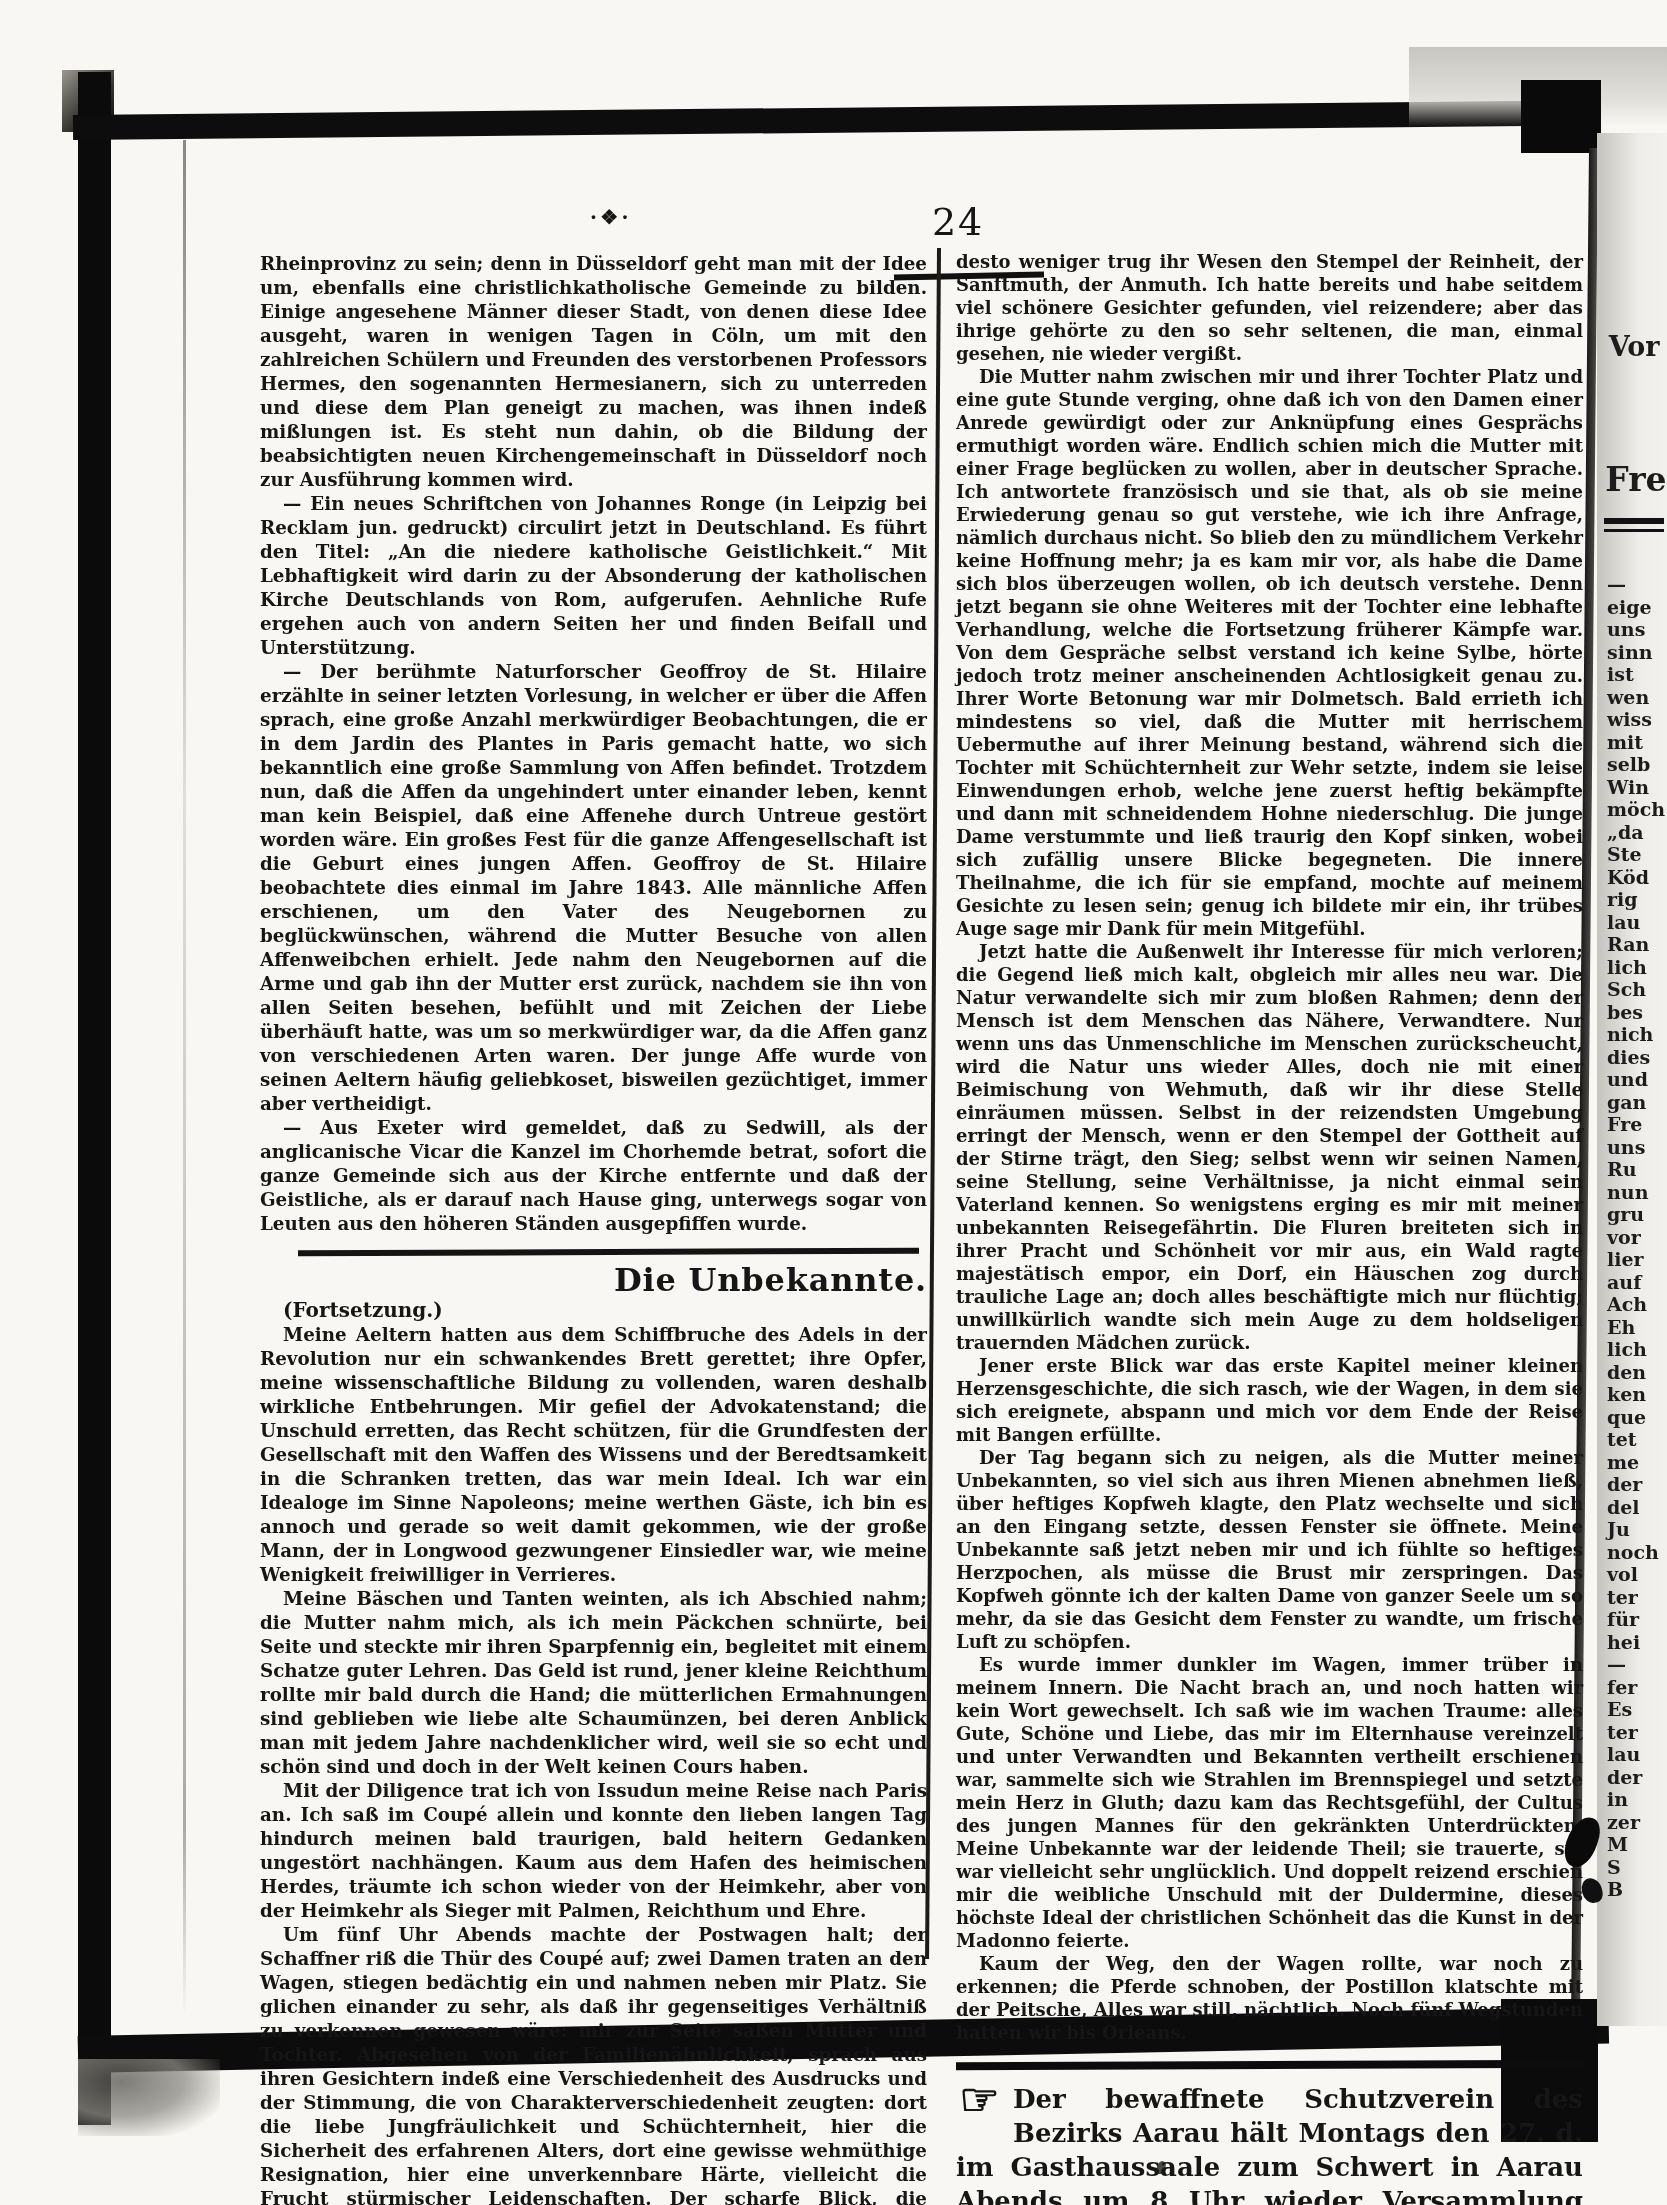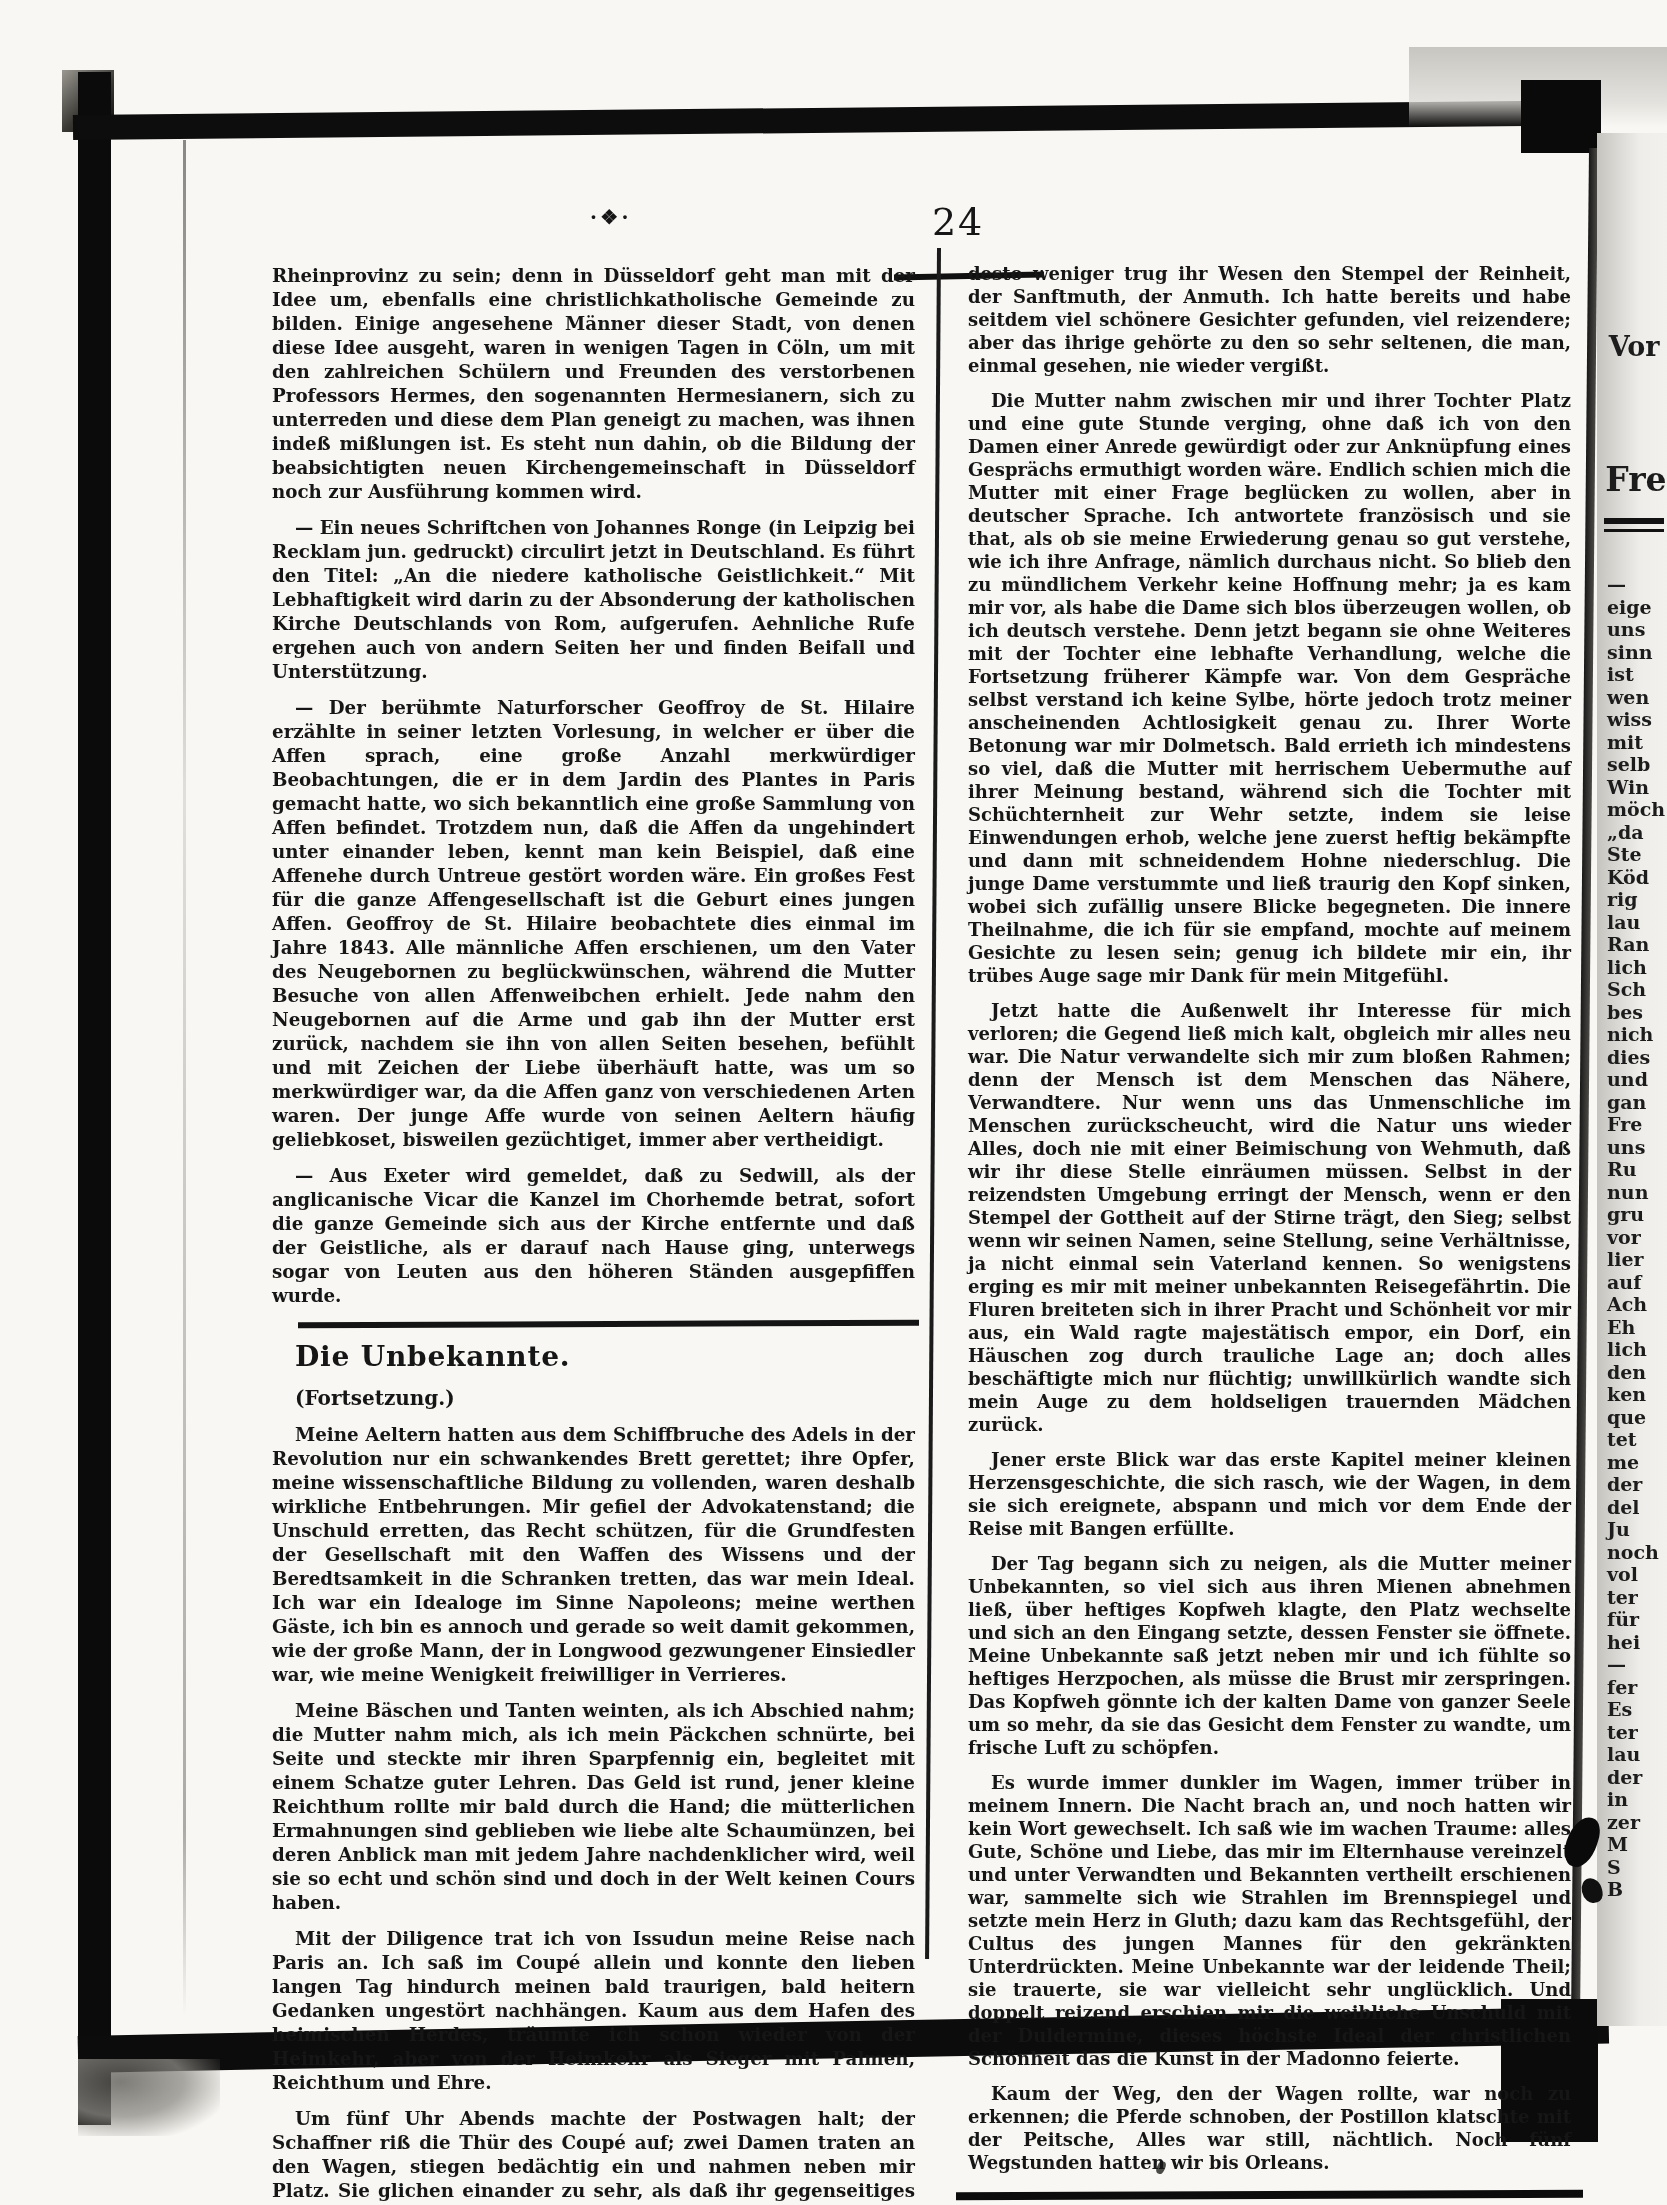--- a/index.html
+++ b/index.html
@@ -25,25 +25,25 @@
 
   
   .ornament{left:590px;top:205px;font-size:20px;font-weight:bold;letter-spacing:3.3px;}
   .page-number{left:932px;top:200px;font-size:38px;font-weight:normal;letter-spacing:1.7px;}
   .page-number-rule{left:894px;top:273px;width:150px;height:5.8px;background:#101010;transform:rotate(-1.2deg);}
 
   
   .col-divider{left:937px;top:248px;width:4.2px;height:1711px;background:#1b1b1b;transform:rotate(0.4deg);transform-origin:top left;}
   .col-left{left:260px;top:252px;width:667px;font-size:18.3px;line-height:24px;font-weight:bold;text-align:justify;}
   .col-right{left:956px;top:250px;width:627px;font-size:18px;line-height:23px;font-weight:bold;text-align:justify;}
-  .col-left p,.col-right p{margin:12px;text-indent:23px;}
+  .col-left p,.col-right p{margin:0;text-indent:23px;}
   p.no-indent{text-indent:0;}
 
   .story-rule{height:5.8px;background:#141414;margin:13.3px 8.3px 8.3px 38px;transform:rotate(-0.25deg);}
-  .story-title{text-align:left;font-size:28px;line-height:35px;font-weight:bold;letter-spacing:0.8px;margin:6.7px 0 1.7px;text-indent:0;}
+  .story-title{text-align:right;font-size:32px;line-height:35px;font-weight:bold;letter-spacing:0.8px;margin:6.7px 0 1.7px;text-indent:0;}
   .story-subtitle{text-align:left;font-size:20px;line-height:25px;font-weight:bold;margin:3.3px 0 13.3px;text-indent:0;}
 
   .ad-rule{height:8.3px;background:#0c0c0c;margin:16.7px 0 13.3px;transform:rotate(-0.25deg);}
   .ad{font-size:26px;line-height:34px;text-align:justify;text-indent:0;}
   .manicule{float:left;font-size:45px;line-height:35px;margin:0 13.3px 0 3.3px;}
 
   
   .frag{color:#1c1c1c;font-weight:bold;}
   .frag-head1{left:11.7px;top:198px;font-size:27px;}
   .frag-head2{left:8.3px;top:327px;font-size:33px;}

